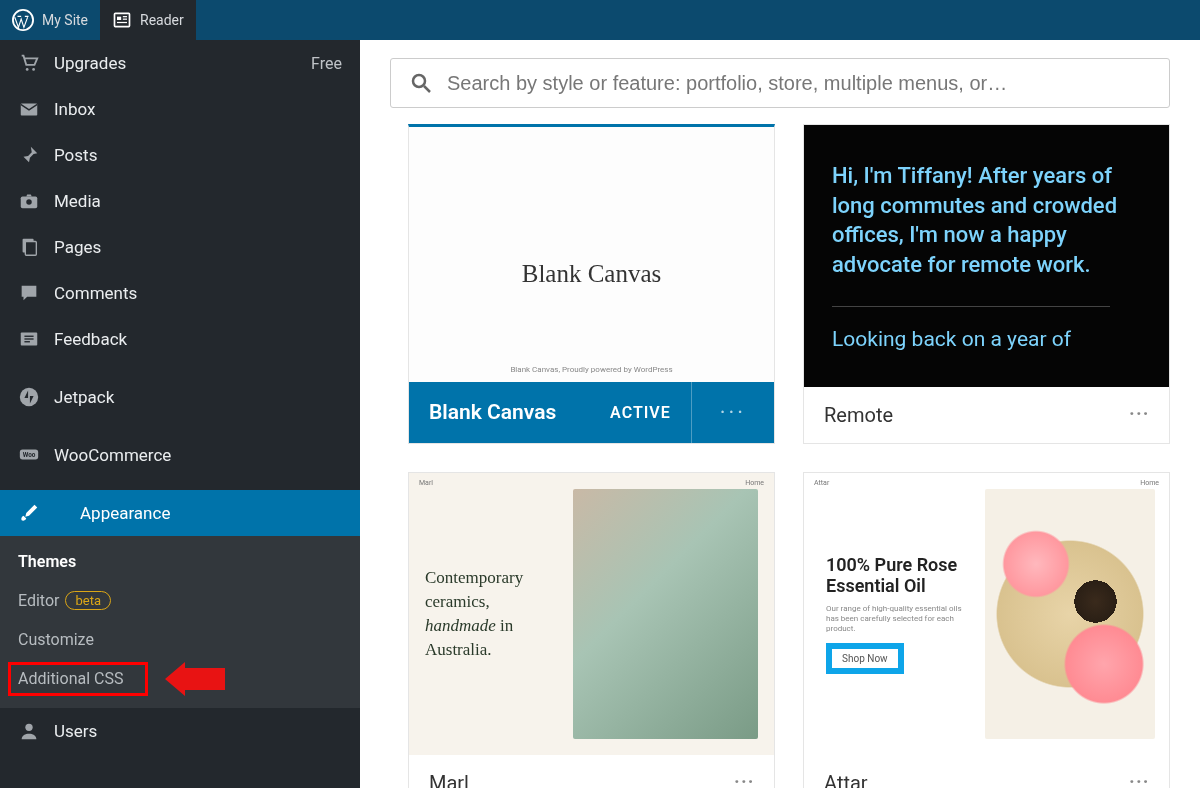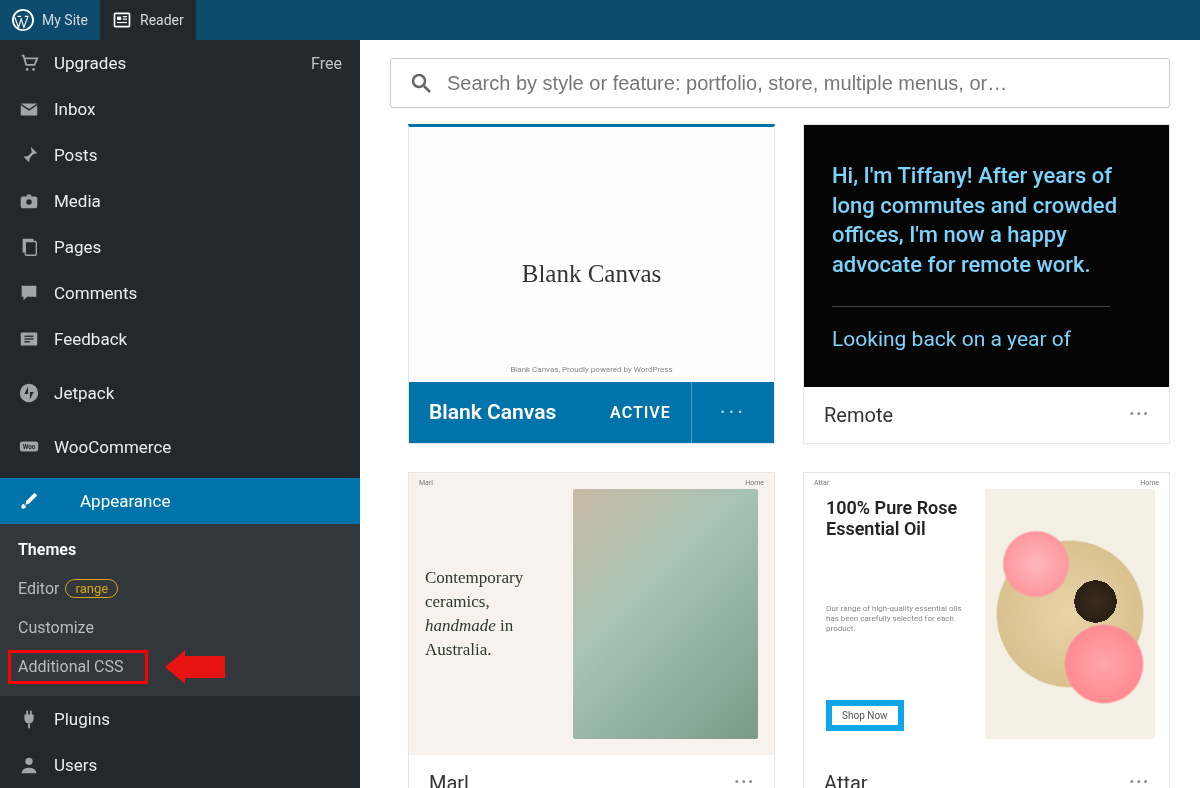--- a/index.html
+++ b/index.html
@@ -239,21 +239,22 @@
     display: flex;
     width: 100%;
     gap: 12px;
     align-items: stretch;
     height: 250px;
   }
   .attar-text {
     flex: 0.9;
     display: flex;
     flex-direction: column;
-    justify-content: space-between;
+    justify-content: center;
+    gap: 8px;
     padding: 8px;
   }
   .attar-title {
     font-size: 18px;
     font-weight: 600;
     color: #222;
   }
   .attar-desc {
     font-size: 8px;
     color: #888;
@@ -466,45 +467,36 @@
       </span>
       <span>Appearance</span>
     </div>
 
     <div class="submenu">
       <div class="sub-item bold">
         <span>Themes</span>
       </div>
       <div class="sub-item">
         <span>Editor</span>
-        <span class="beta-badge">range</span>
+        <span class="beta-badge">beta</span>
       </div>
       <div class="sub-item">
         <span>Customize</span>
       </div>
       <div class="sub-item highlight">
         <span>Additional CSS</span>
         <span class="highlight-box"></span>
         <span class="arrow-annotation">
           <svg width="60" height="34" viewBox="0 0 60 34">
               <path d="M60 6 L60 28 L20 28 L20 34 L0 17 L20 0 L20 6 Z" fill="#e81313"></path>
             </svg>
         </span>
       </div>
     </div>
 
-    <div class="side-item">
-      <span class="icon">
-        <svg width="22" height="22" viewBox="0 0 24 24" fill="#a0a5aa">
-            <path d="M9 3v4H7v5a5 5 0 0010 0V7h-2V3h-2v4h-2V3z"></path>
-            <line x1="12" y1="17" x2="12" y2="22" stroke="#a0a5aa" stroke-width="2"></line>
-          </svg>
-      </span>
-      <span>Plugins</span>
-    </div>
 
     <div class="side-item">
       <span class="icon">
         <svg width="22" height="22" viewBox="0 0 24 24" fill="#a0a5aa">
             <circle cx="12" cy="8" r="4"></circle>
             <path d="M4 21c0-4 4-6 8-6s8 2 8 6z"></path>
           </svg>
       </span>
       <span>Users</span>
     </div>

